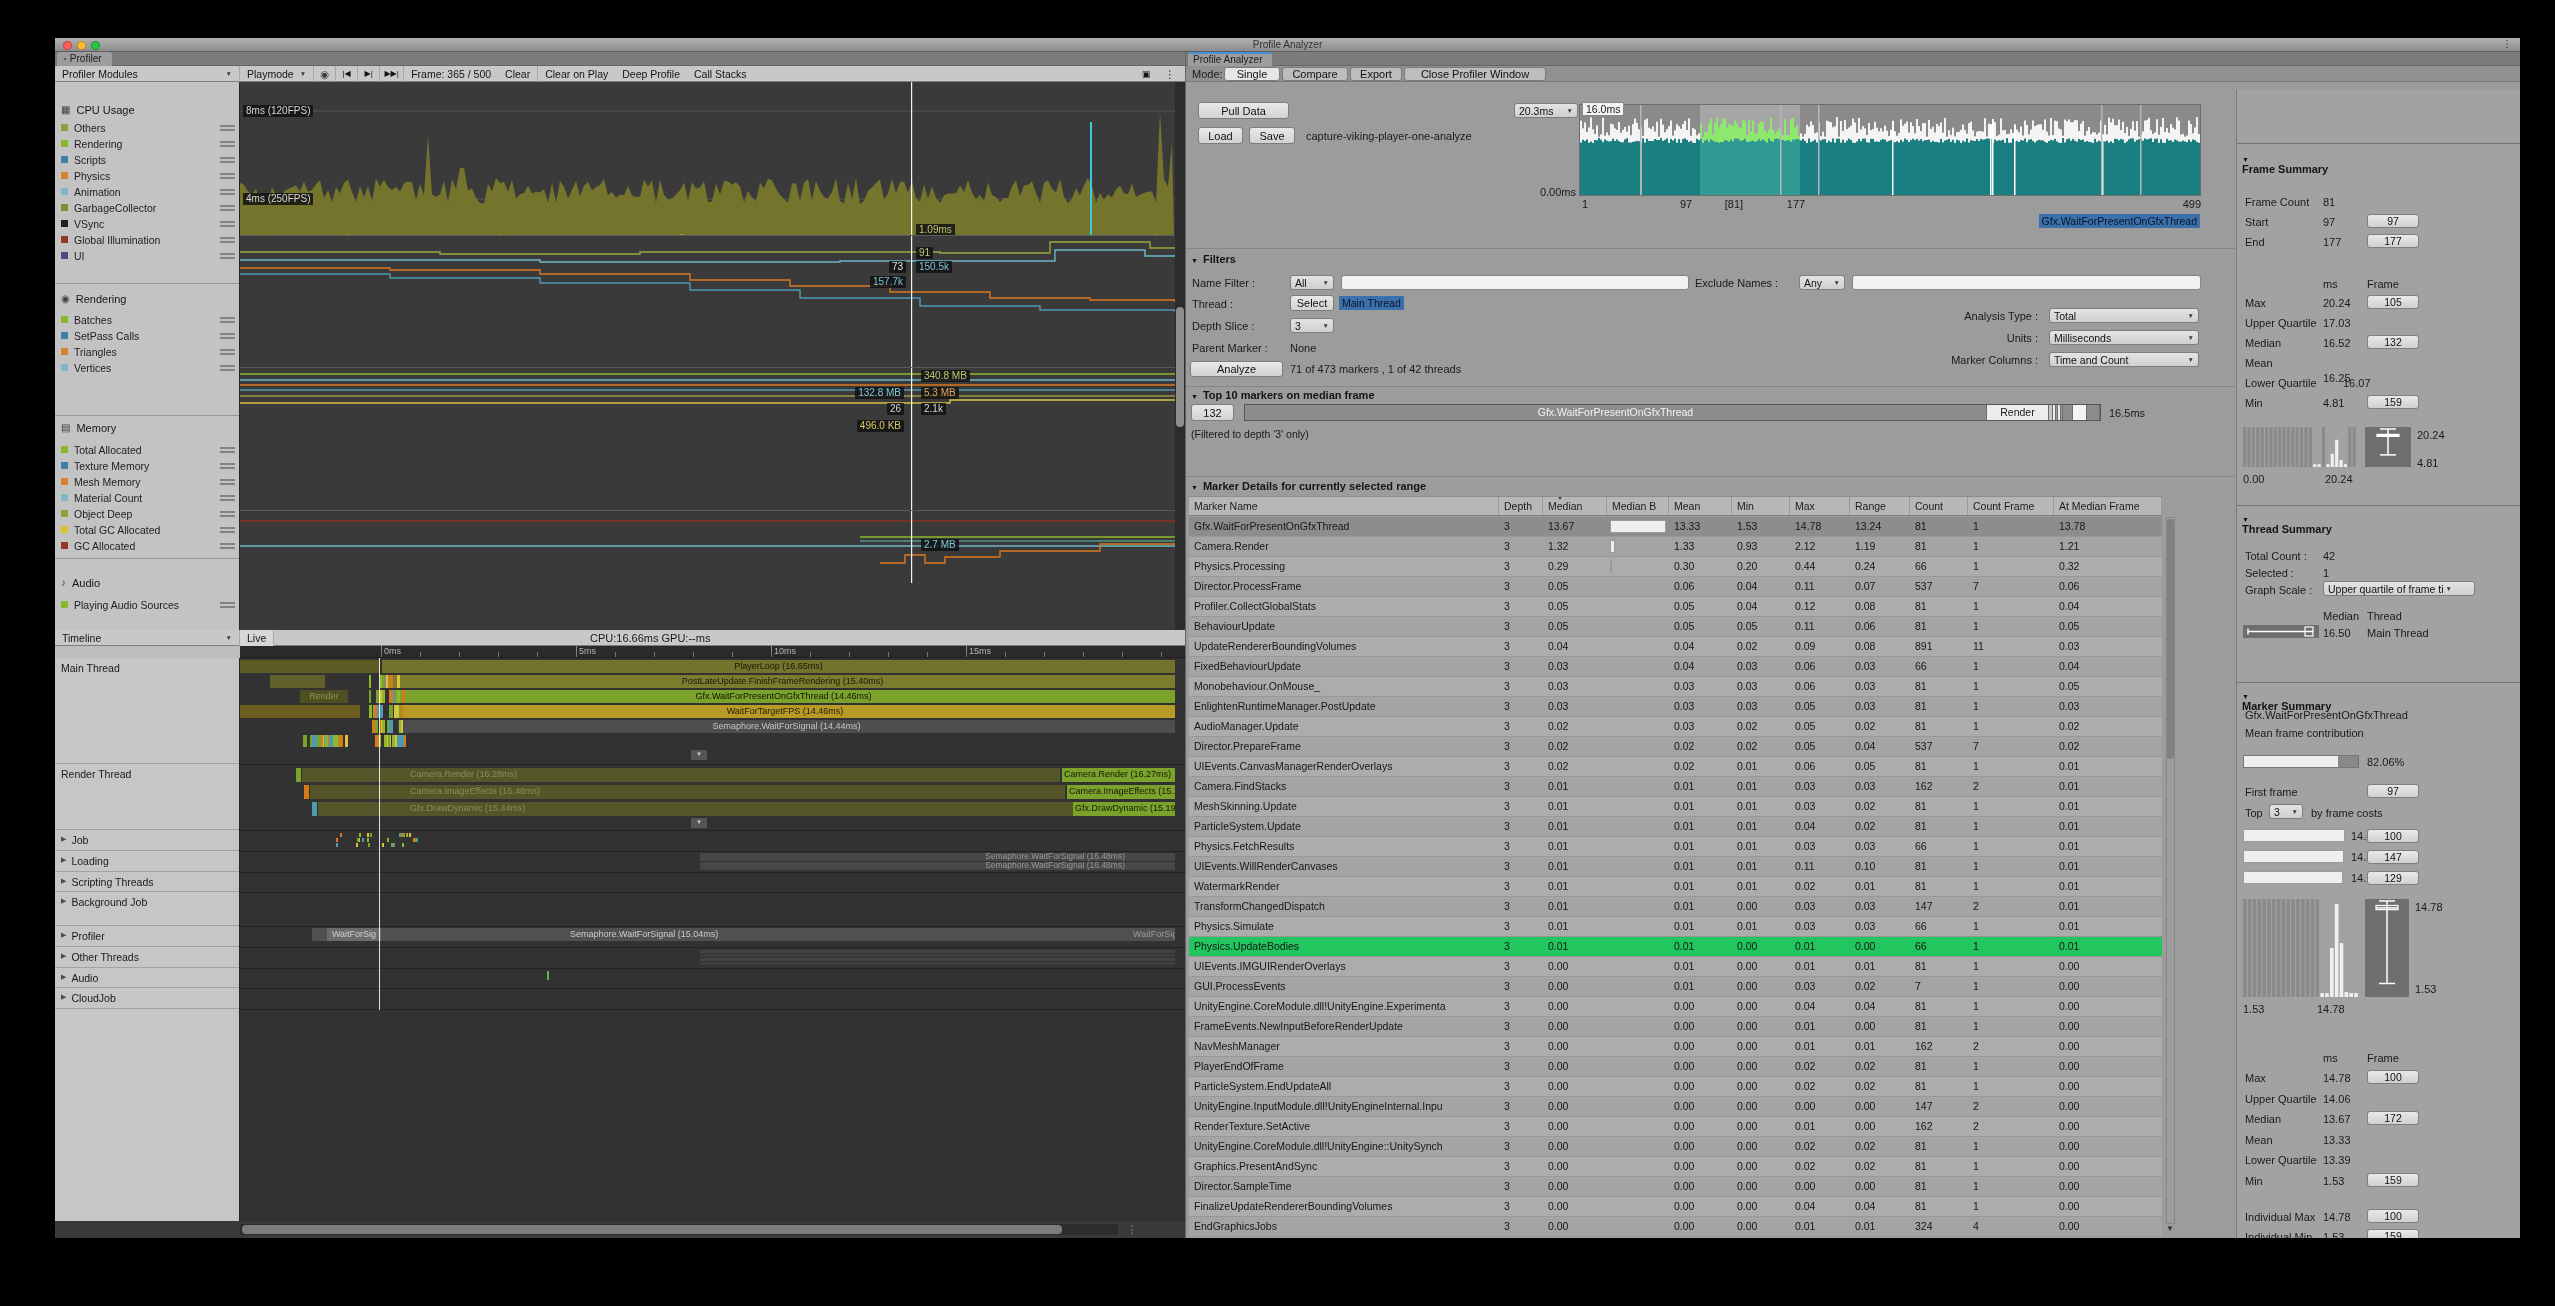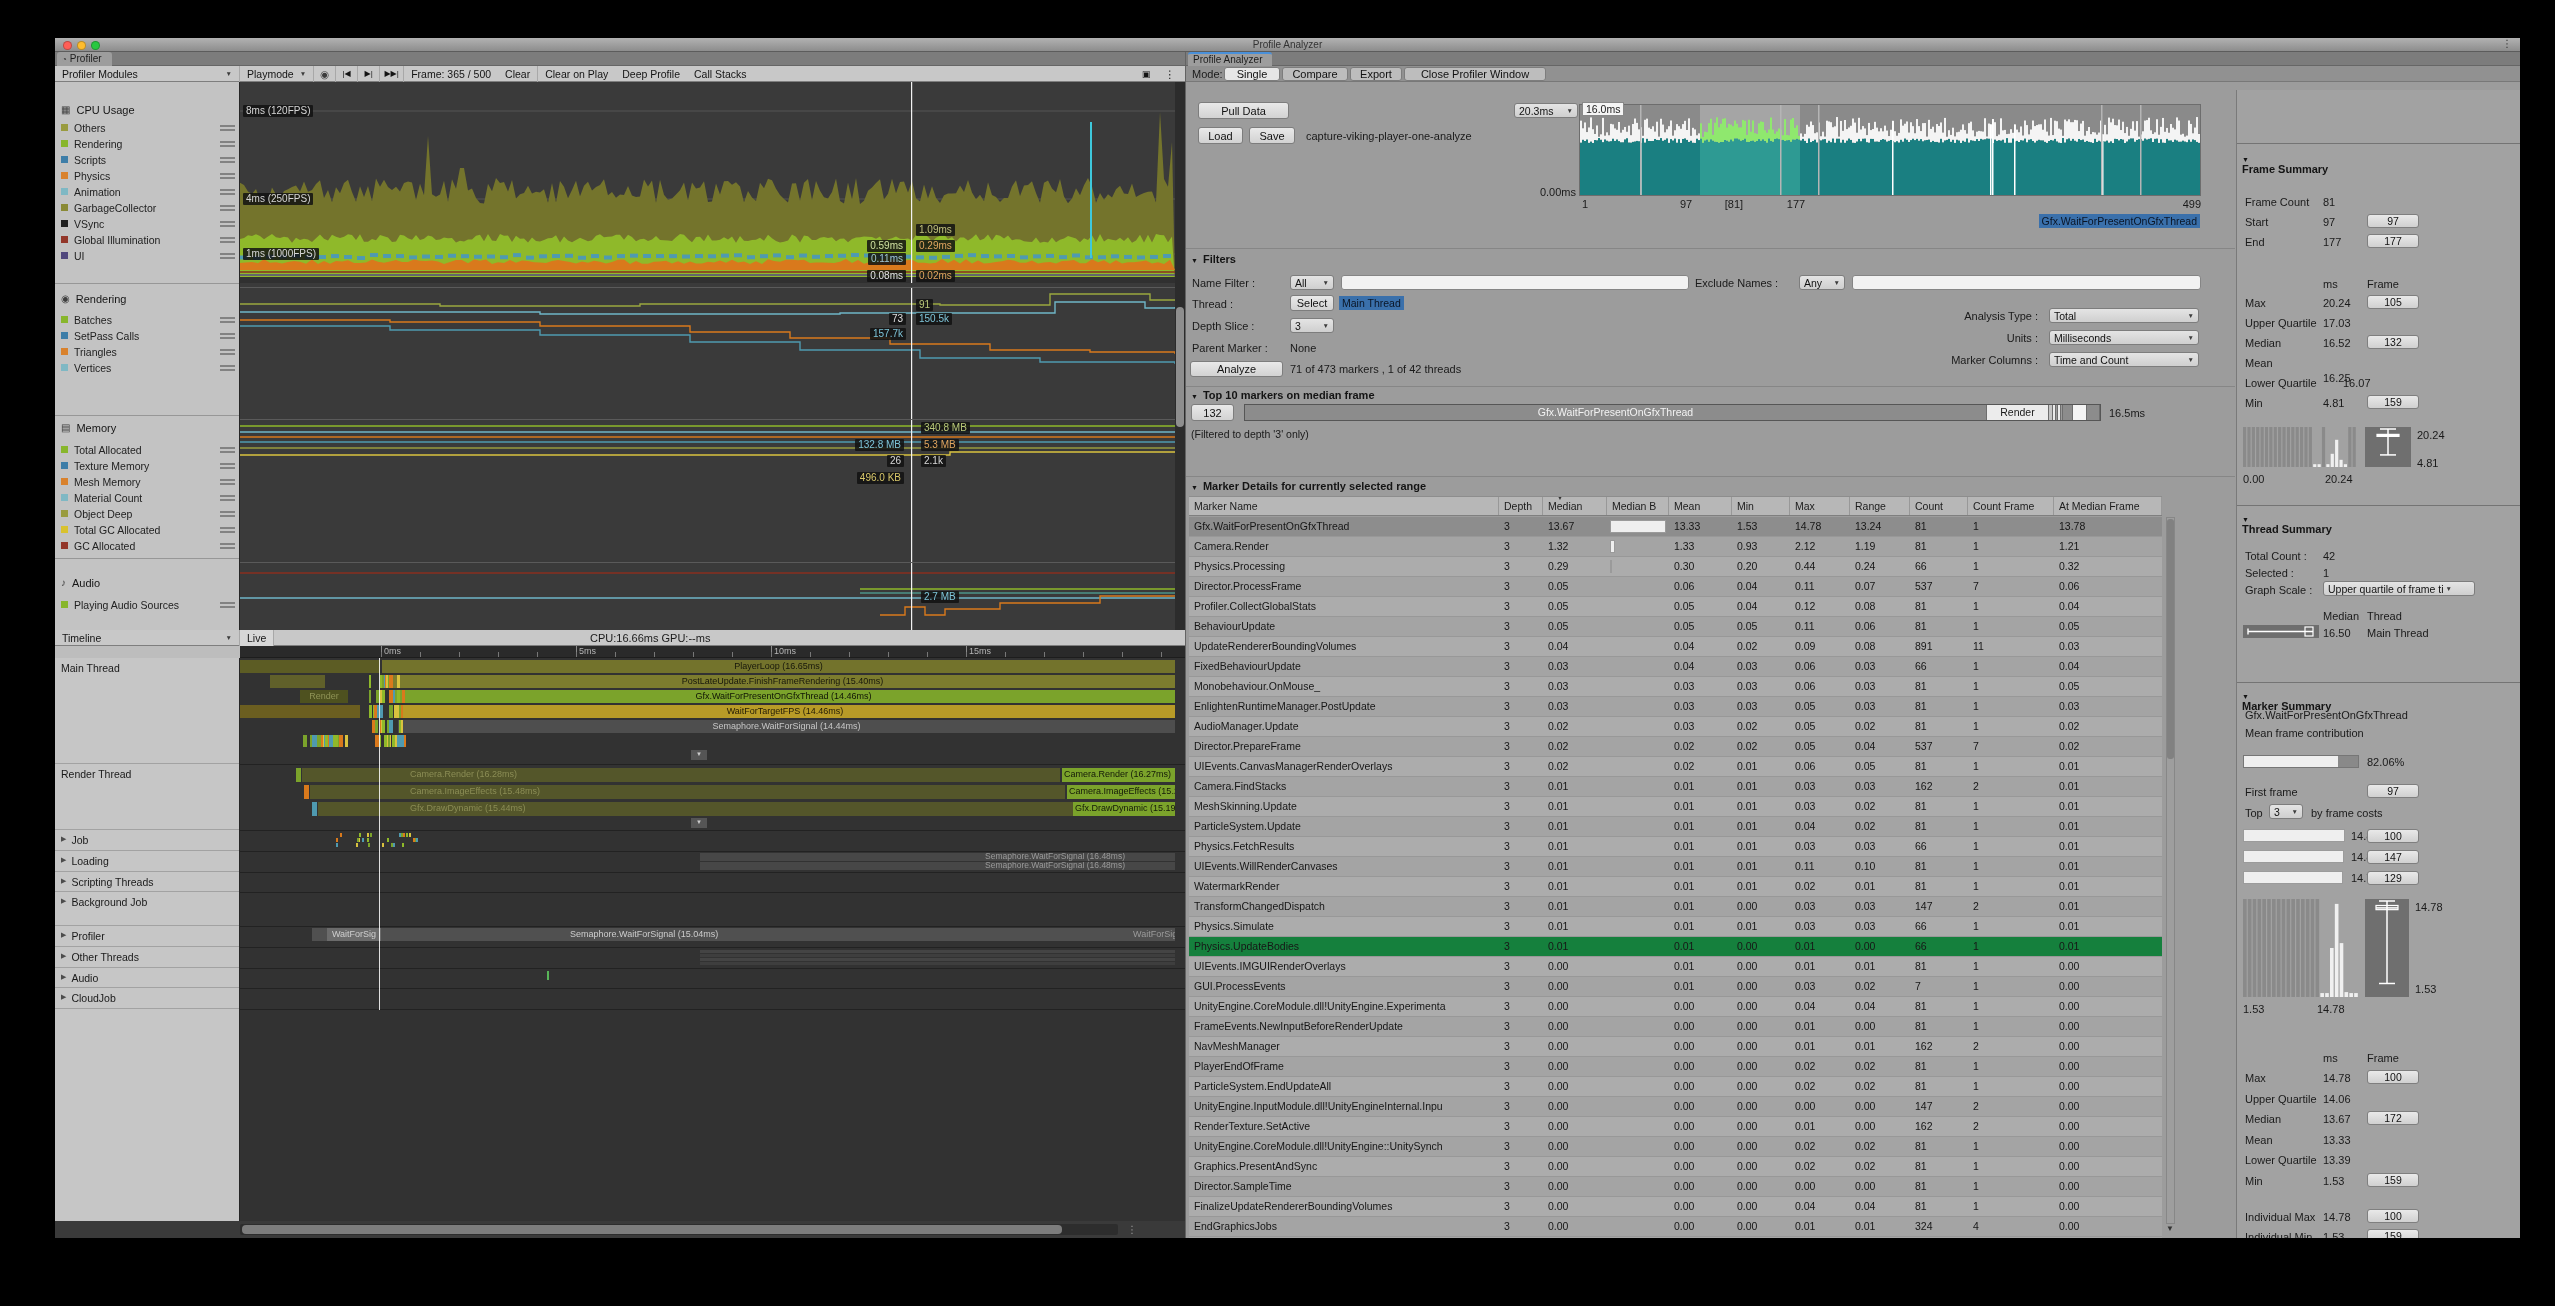--- a/index.html
+++ b/index.html
@@ -262,21 +262,21 @@
           <div style="font-size: 10px; color: rgb(62, 62, 62);">♪</div>
           <div>Audio</div>
         </div>
         <div class="mod-item" style="top: 515px;">
           <div class="swatch" style="background: rgb(136, 182, 44);"></div>
           <div>Playing Audio Sources</div>
           <div class="grip"></div>
         </div>
       </div>
     <div class="charts" id="charts">
-        <div class="cp" style="height: 206px;">
+        <div class="cp" style="height: 154px;">
           <svg width="935" height="201" style="position: absolute; left: 0px; top: 0px;">
             <line x1="0" y1="29" x2="935" y2="29" stroke="#545454" stroke-width="1"></line>
             <line x1="0" y1="117" x2="935" y2="117" stroke="#545454" stroke-width="1"></line>
             <line x1="0" y1="172" x2="935" y2="172" stroke="#545454" stroke-width="1"></line>
             <path d="M0,201 L0,100.8 L4,103.1 L8,109.6 L12,111.9 L16,107.0 L20,118.5 L24,120.3 L28,119.7 L32,105.6 L36,112.6 L40,116.3 L44,108.9 L48,107.3 L52,105.1 L56,103.6 L60,109.4 L64,99.6 L68,109.8 L72,108.1 L76,102.1 L80,98.3 L84,115.9 L88,107.9 L92,120.3 L96,105.3 L100,111.3 L104,101.0 L108,97.8 L112,110.1 L116,119.8 L120,104.3 L124,115.1 L128,104.0 L132,119.2 L136,96.5 L140,104.8 L144,97.7 L148,104.9 L152,108.0 L156,104.7 L160,109.5 L164,100.9 L168,99.5 L172,100.5 L176,117.9 L180,101.8 L184,113.2 L188,54.0 L192,112.3 L196,114.8 L200,112.5 L204,98.7 L208,119.8 L212,97.3 L216,106.8 L220,86.0 L224,86.0 L228,108.6 L232,106.5 L236,115.9 L240,121.0 L244,121.4 L248,101.8 L252,109.3 L256,96.1 L260,101.1 L264,99.9 L268,109.6 L272,97.9 L276,116.4 L280,112.3 L284,110.9 L288,103.7 L292,111.6 L296,109.8 L300,110.6 L304,107.2 L308,120.8 L312,101.0 L316,120.4 L320,99.1 L324,104.7 L328,116.2 L332,107.9 L336,98.7 L340,114.3 L344,103.8 L348,99.7 L352,108.6 L356,105.1 L360,103.1 L364,97.2 L368,113.2 L372,109.9 L376,115.8 L380,112.6 L384,113.0 L388,104.0 L392,113.4 L396,115.1 L400,114.5 L404,97.6 L408,104.5 L412,98.6 L416,120.8 L420,97.7 L424,112.8 L428,117.8 L432,116.5 L436,112.4 L440,108.3 L444,100.6 L448,118.6 L452,100.6 L456,106.5 L460,105.4 L464,99.2 L468,120.1 L472,119.5 L476,101.5 L480,112.4 L484,99.3 L488,99.0 L492,102.7 L496,100.2 L500,104.5 L504,120.3 L508,109.0 L512,115.5 L516,118.9 L520,100.7 L524,106.2 L528,96.8 L532,98.2 L536,106.8 L540,112.9 L544,116.9 L548,120.4 L552,101.6 L556,101.3 L560,118.7 L564,100.7 L568,96.9 L572,118.0 L576,98.9 L580,108.8 L584,115.2 L588,116.5 L592,110.0 L596,96.5 L600,118.9 L604,121.5 L608,100.5 L612,117.2 L616,96.1 L620,122.0 L624,118.8 L628,108.8 L632,105.4 L636,101.0 L640,97.2 L644,117.6 L648,111.8 L652,96.7 L656,111.2 L660,100.0 L664,99.4 L668,110.4 L672,99.0 L676,116.2 L680,119.6 L684,102.6 L688,116.6 L692,104.2 L696,115.8 L700,120.9 L704,113.3 L708,111.6 L712,111.6 L716,111.2 L720,103.5 L724,110.1 L728,97.9 L732,110.4 L736,117.2 L740,112.8 L744,119.3 L748,100.2 L752,112.9 L756,114.9 L760,119.9 L764,116.0 L768,116.1 L772,104.6 L776,98.3 L780,114.1 L784,103.4 L788,103.0 L792,99.3 L796,111.0 L800,120.8 L804,100.7 L808,98.5 L812,106.5 L816,110.3 L820,97.1 L824,114.6 L828,121.2 L832,116.5 L836,106.2 L840,113.2 L844,103.2 L848,96.0 L852,104.6 L856,120.8 L860,111.0 L864,117.8 L868,112.3 L872,115.6 L876,107.3 L880,103.8 L884,111.6 L888,112.0 L892,101.5 L896,115.1 L900,112.8 L904,110.9 L908,109.7 L912,109.6 L916,120.5 L920,30.0 L924,97.0 L928,104.7 L932,60.0 L935,201 Z" fill="#74742c"></path>
             <path d="M0,201 L0,157.1 L4,156.0 L8,153.3 L12,153.9 L16,152.3 L20,154.0 L24,157.2 L28,154.5 L32,152.1 L36,155.3 L40,156.1 L44,154.7 L48,155.5 L52,160.7 L56,155.7 L60,158.0 L64,156.7 L68,157.4 L72,160.1 L76,156.3 L80,152.5 L84,156.7 L88,158.6 L92,152.7 L96,154.8 L100,156.1 L104,154.7 L108,152.3 L112,153.0 L116,158.0 L120,152.3 L124,159.7 L128,159.8 L132,156.9 L136,158.2 L140,153.1 L144,154.3 L148,155.4 L152,160.1 L156,159.4 L160,152.7 L164,153.4 L168,156.3 L172,157.8 L176,153.0 L180,158.0 L184,156.7 L188,153.5 L192,154.6 L196,158.0 L200,157.5 L204,155.6 L208,156.3 L212,156.1 L216,160.6 L220,158.8 L224,159.4 L228,157.6 L232,157.6 L236,153.7 L240,152.8 L244,159.2 L248,152.1 L252,158.5 L256,158.9 L260,152.1 L264,153.8 L268,153.4 L272,160.0 L276,153.7 L280,156.7 L284,156.6 L288,160.6 L292,155.4 L296,159.0 L300,159.4 L304,157.9 L308,156.2 L312,156.1 L316,153.3 L320,160.6 L324,154.4 L328,158.5 L332,160.2 L336,158.0 L340,155.7 L344,157.5 L348,159.2 L352,158.3 L356,153.8 L360,152.3 L364,155.3 L368,154.7 L372,154.4 L376,152.8 L380,152.7 L384,157.7 L388,152.7 L392,155.1 L396,159.2 L400,157.3 L404,156.8 L408,159.0 L412,157.4 L416,154.1 L420,158.0 L424,158.2 L428,158.5 L432,159.0 L436,155.2 L440,152.1 L444,152.8 L448,156.9 L452,160.3 L456,155.1 L460,154.8 L464,159.2 L468,152.6 L472,158.5 L476,158.4 L480,157.7 L484,155.3 L488,157.6 L492,154.5 L496,160.8 L500,153.9 L504,158.8 L508,159.1 L512,157.9 L516,157.7 L520,155.7 L524,158.8 L528,152.7 L532,156.2 L536,159.1 L540,160.6 L544,159.7 L548,158.5 L552,152.6 L556,154.8 L560,160.6 L564,153.6 L568,154.3 L572,158.1 L576,157.9 L580,155.8 L584,155.1 L588,155.9 L592,155.3 L596,159.2 L600,156.8 L604,156.4 L608,160.2 L612,156.9 L616,155.4 L620,155.2 L624,154.5 L628,154.7 L632,155.1 L636,156.8 L640,154.5 L644,160.9 L648,157.2 L652,156.2 L656,154.4 L660,156.8 L664,157.1 L668,156.6 L672,158.4 L676,153.0 L680,152.8 L684,152.3 L688,154.8 L692,159.5 L696,155.7 L700,153.7 L704,152.5 L708,156.9 L712,155.0 L716,159.4 L720,155.4 L724,155.4 L728,158.6 L732,155.9 L736,152.3 L740,158.3 L744,156.8 L748,152.5 L752,158.5 L756,152.8 L760,153.8 L764,156.5 L768,153.4 L772,158.3 L776,157.2 L780,157.6 L784,159.3 L788,159.8 L792,160.0 L796,155.4 L800,160.8 L804,159.7 L808,160.4 L812,155.4 L816,160.2 L820,157.8 L824,156.5 L828,154.1 L832,155.3 L836,156.4 L840,160.3 L844,156.2 L848,158.0 L852,153.2 L856,160.3 L860,152.1 L864,159.6 L868,156.7 L872,157.8 L876,158.5 L880,155.7 L884,159.0 L888,155.3 L892,160.7 L896,158.6 L900,152.8 L904,160.4 L908,152.8 L912,160.5 L916,152.1 L920,153.1 L924,153.2 L928,160.3 L932,154.5 L935,201 Z" fill="#8fb92a"></path>
             <rect x="0" y="173.47034613178403" width="8" height="4" fill="#4f9ab0"></rect>
             <rect x="13" y="173.96193624852458" width="8" height="4" fill="#4f9ab0"></rect>
             <rect x="26" y="172.69104456607784" width="8" height="4" fill="#4f9ab0"></rect>
             <rect x="39" y="172.49410420320783" width="8" height="4" fill="#4f9ab0"></rect>
@@ -1717,21 +1717,21 @@
           <div class="td" style="width: 64px;">0.01</div>
           <div class="td" style="width: 62px;"></div>
           <div class="td" style="width: 63px;">0.01</div>
           <div class="td" style="width: 58px;">0.01</div>
           <div class="td" style="width: 60px;">0.03</div>
           <div class="td" style="width: 60px;">0.03</div>
           <div class="td" style="width: 58px;">66</div>
           <div class="td" style="width: 86px;">1</div>
           <div class="td" style="width: 108px;">0.01</div>
         </div>
-        <div class="trow" style="left: 0px; top: 420px; width: 973px; background: #15803d;">
+        <div class="trow" style="left: 0px; top: 420px; width: 973px; background: #22c55e;">
           <div class="td" style="width: 310px;">Physics.UpdateBodies</div>
           <div class="td" style="width: 44px;">3</div>
           <div class="td" style="width: 64px;">0.01</div>
           <div class="td" style="width: 62px;"></div>
           <div class="td" style="width: 63px;">0.01</div>
           <div class="td" style="width: 58px;">0.00</div>
           <div class="td" style="width: 60px;">0.01</div>
           <div class="td" style="width: 60px;">0.00</div>
           <div class="td" style="width: 58px;">66</div>
           <div class="td" style="width: 86px;">1</div>

